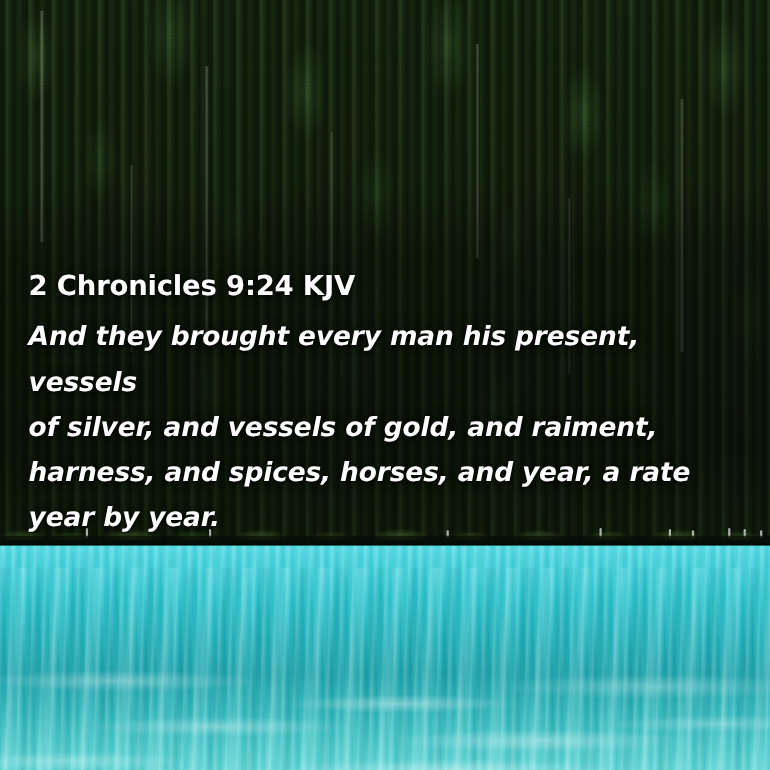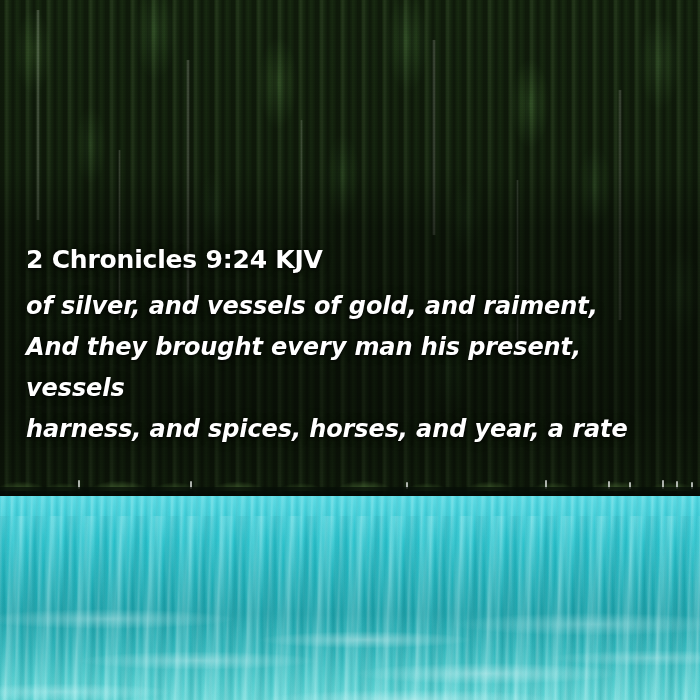--- a/index.html
+++ b/index.html
@@ -304,19 +304,20 @@
   <div class="water">
     <div class="ripples-fine"></div>
     <div class="ripples-mid"></div>
     <div class="waves-large"></div>
     <div class="water-sheen"></div>
   </div>
 
   <div class="verse-block">
     <div class="verse-ref">2 Chronicles 9:24 KJV</div>
     <div class="verse-body">
+      <div>And they brought every man his present, vessels</div>
       <div>of silver, and vessels of gold, and raiment,</div>
-      <div>And they brought every man his present, vessels</div>
       <div>harness, and spices, horses, and year, a rate</div>
+      <div>year by year.</div>
     </div>
   </div>
 
 </div>
 
 </body></html>

